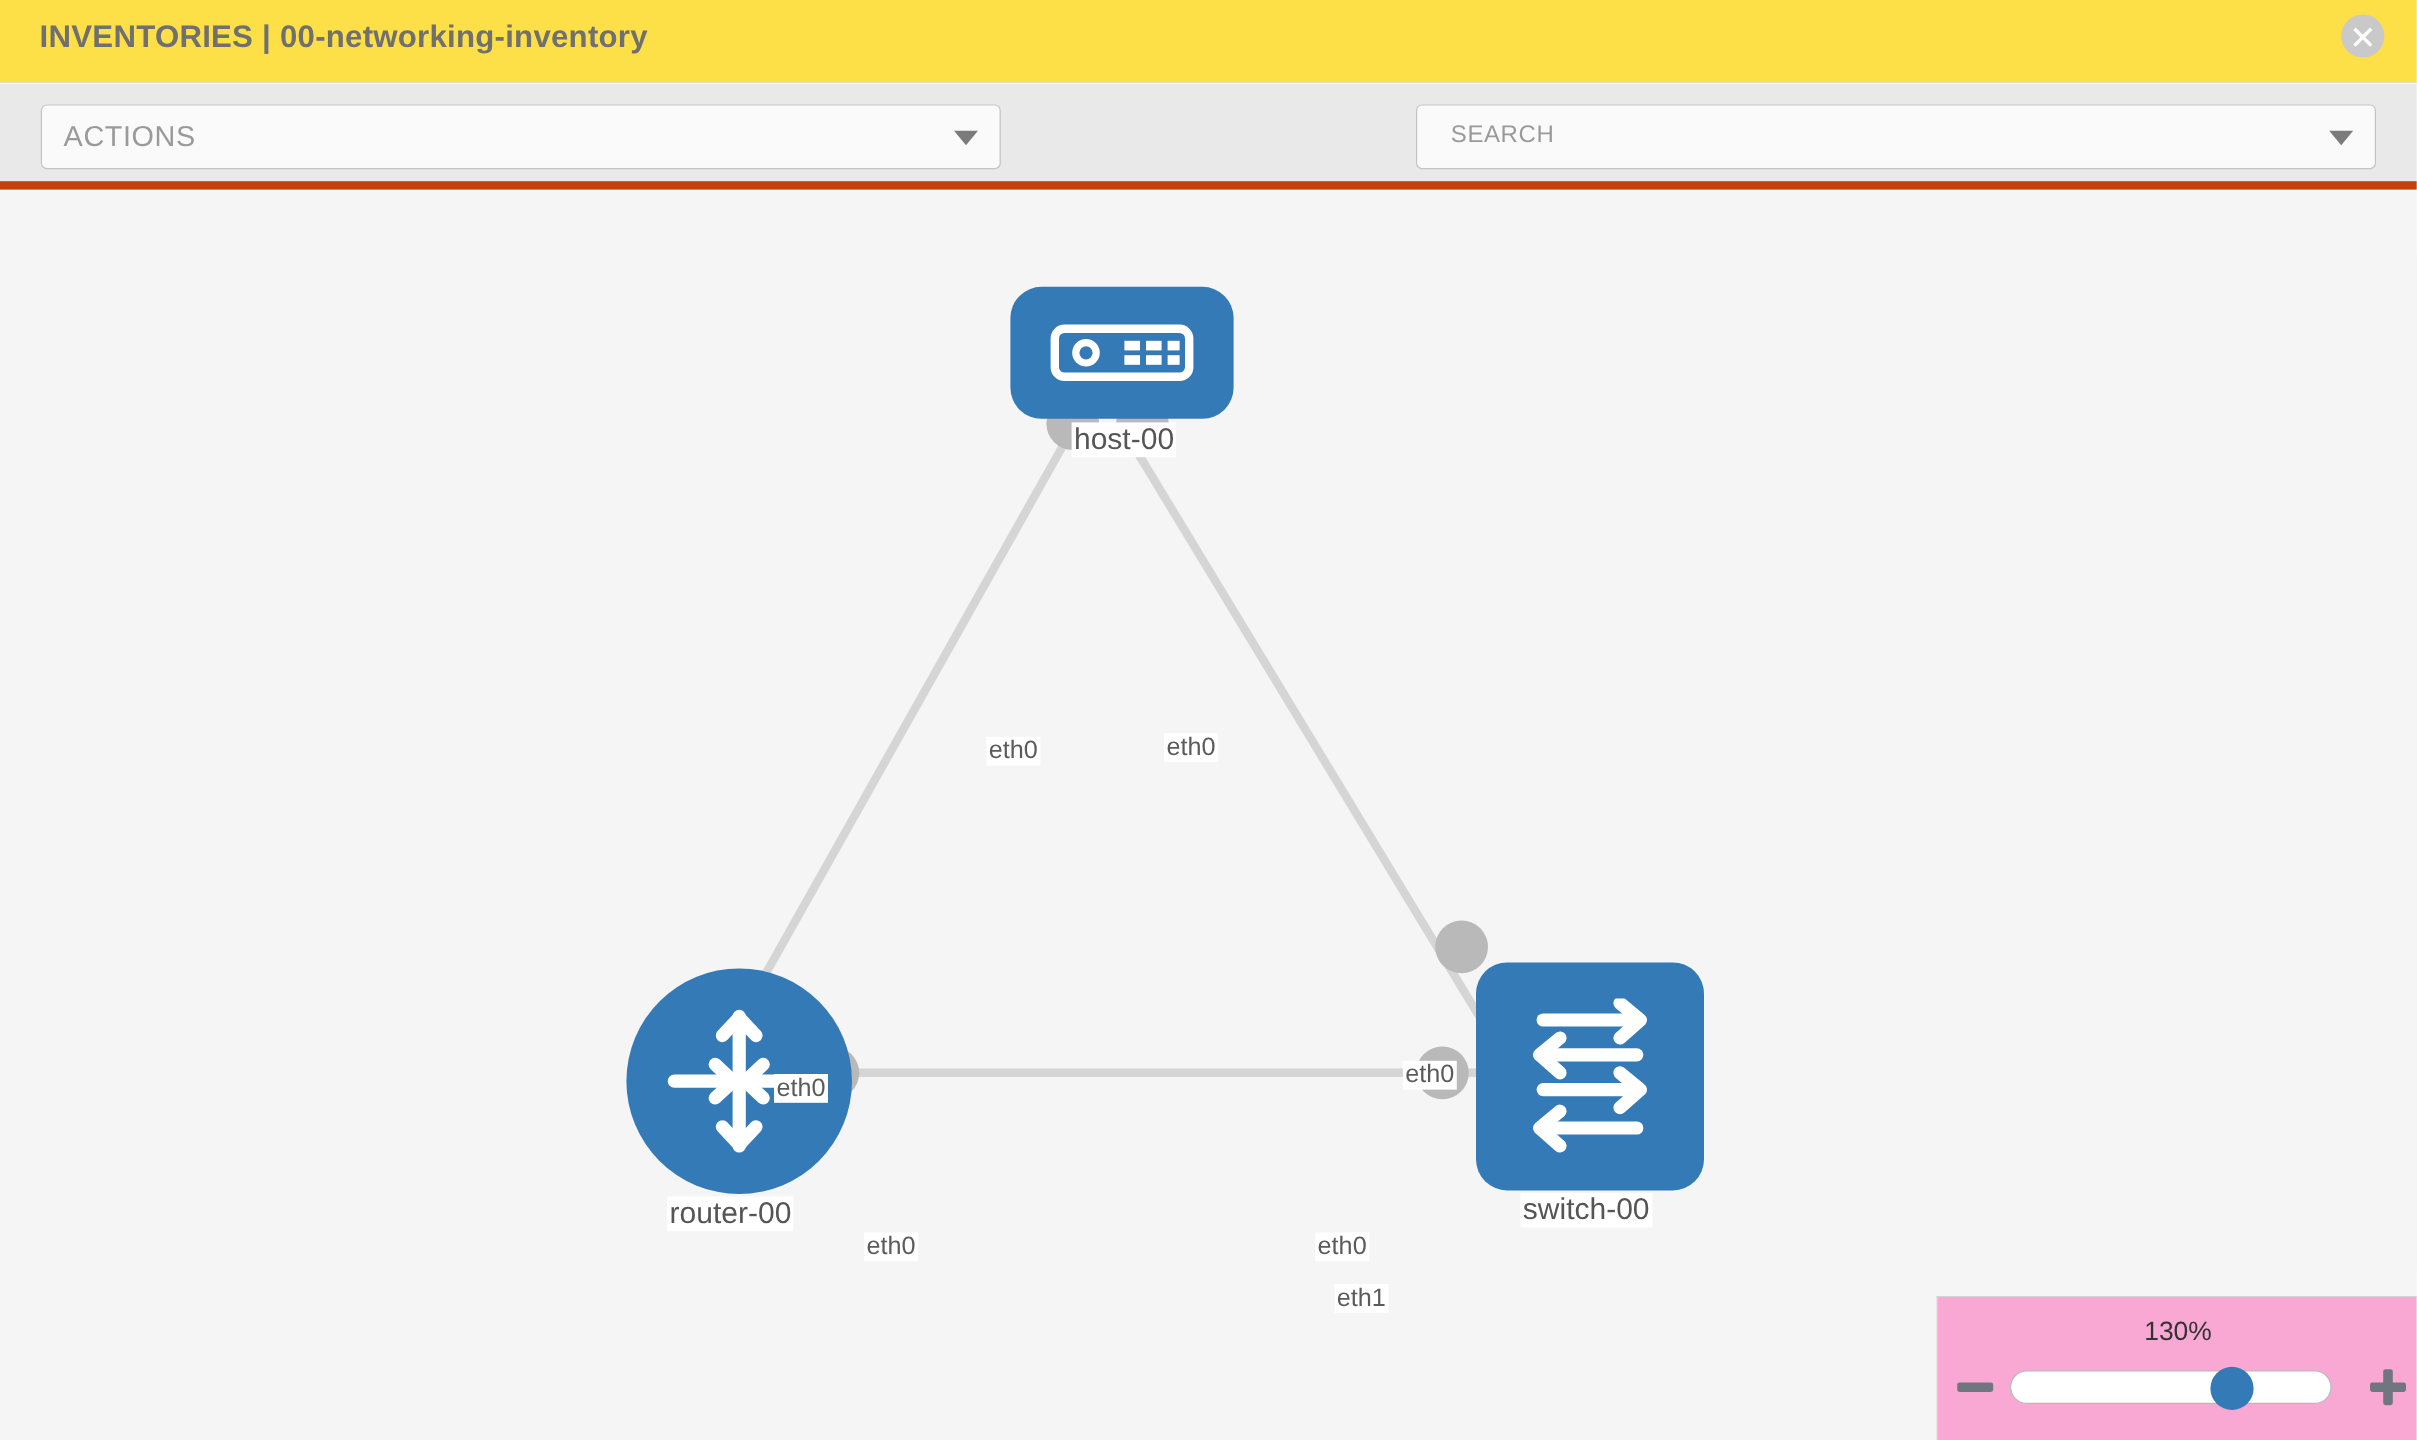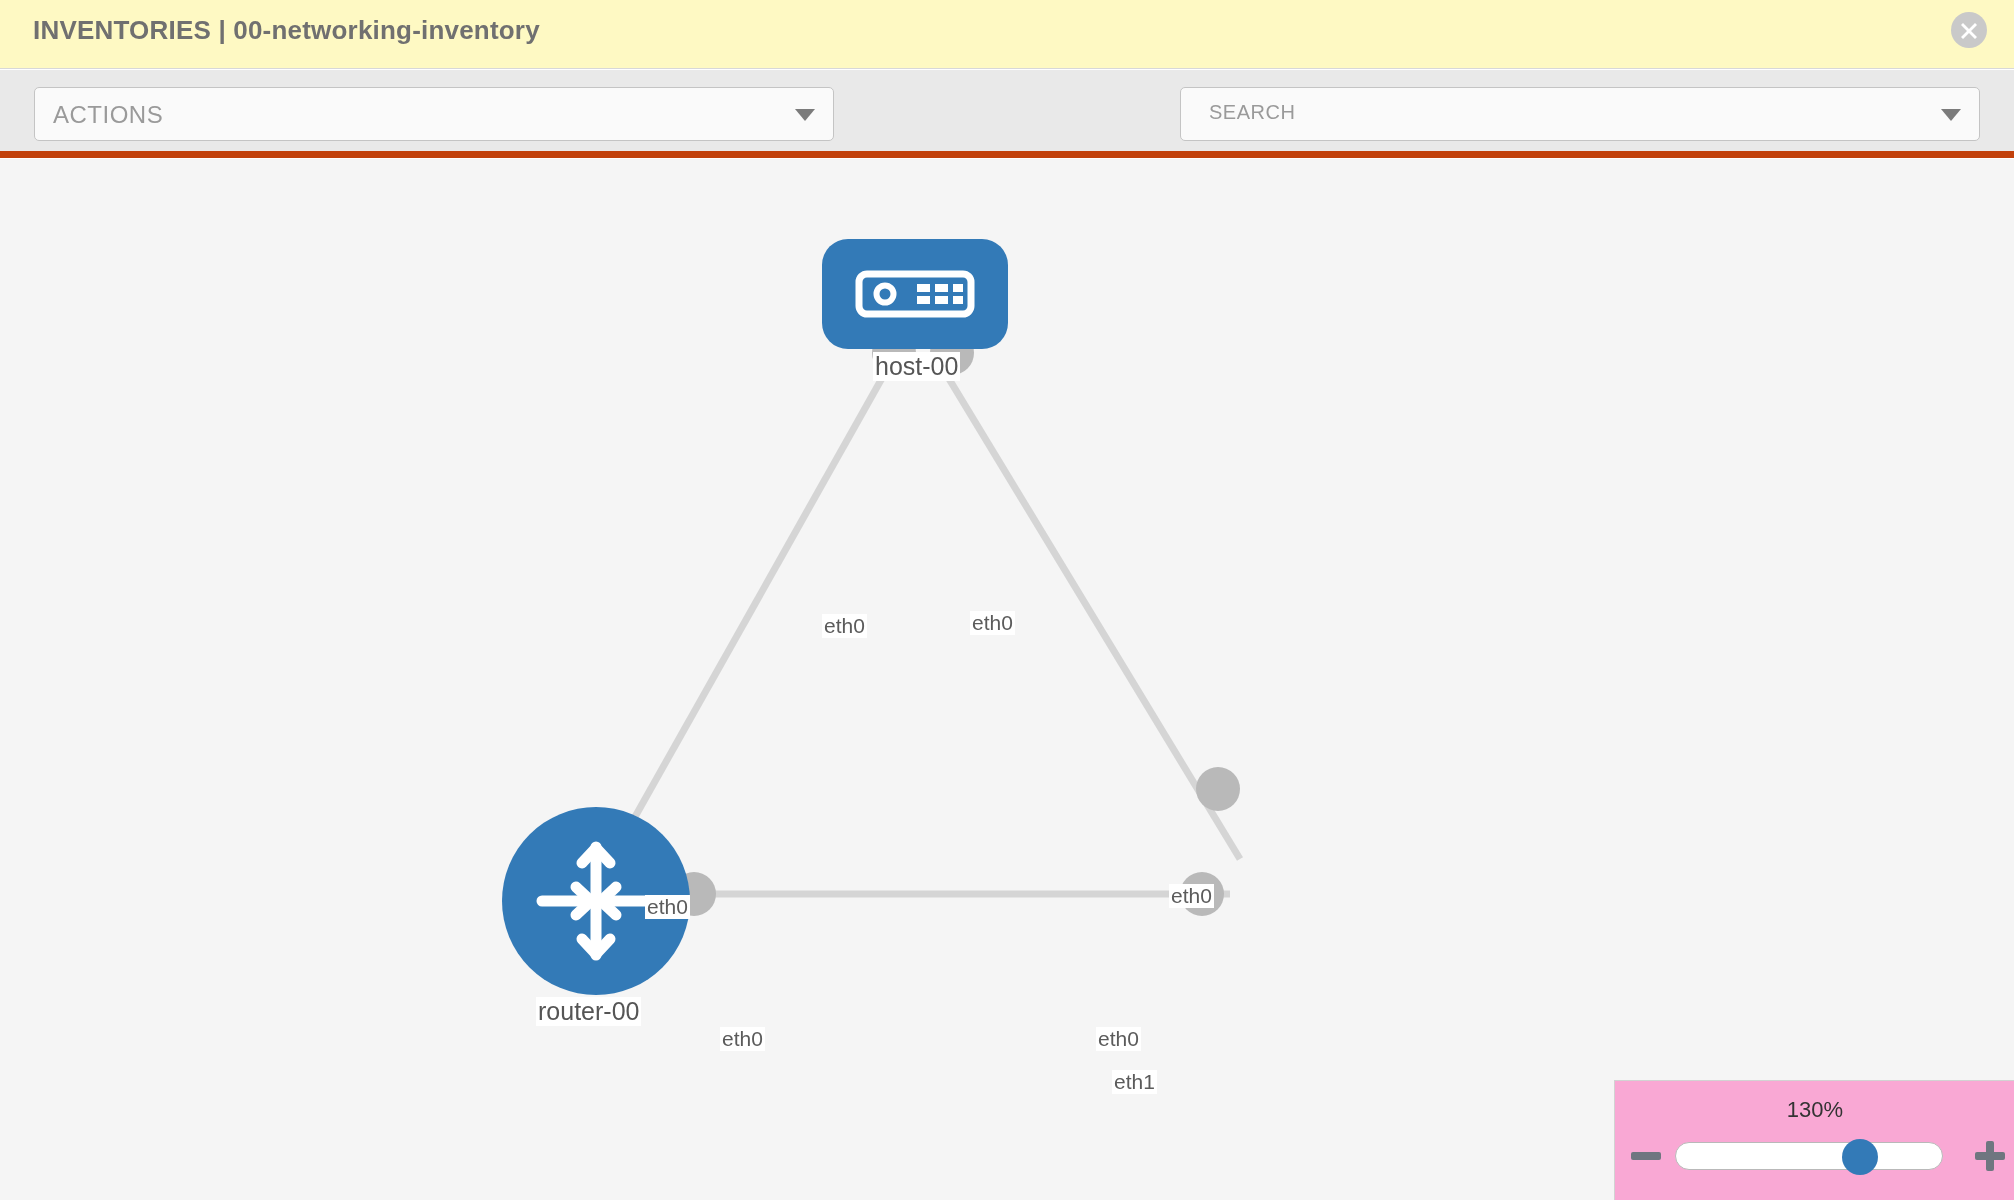--- a/index.html
+++ b/index.html
@@ -7,21 +7,21 @@
     width: 2014px; height: 1200px;
     background: #ffffff;
     font-family: "Liberation Sans", sans-serif;
     overflow: hidden;
   }
   .app { position: relative; width: 2014px; height: 1200px; background:#ffffff; }
 
   
   .header {
     position: absolute; left:0; top:0; width:2014px; height:69px;
-    background:#fef9c3; border-bottom:1px solid #d8d8d8;
+    background:#fde047; border-bottom:1px solid #d8d8d8;
   }
   .header-title {
     position:absolute; left:33px; top:15px;
     font-size:26px; font-weight:700; color:#707070;
     letter-spacing:0.2px; white-space:nowrap;
   }
   .close-btn {
     position:absolute; right:27px; top:12px;
     width:36px; height:36px; border-radius:50%;
     background:#c9c9c9; cursor:pointer;
@@ -67,21 +67,21 @@
     font-size:20px; color:#9a9a9a; letter-spacing:0.5px;
   }
 
   
   .canvas {
     position:absolute; left:0; top:159px; width:2014px; height:1041px;
     background:#f5f5f5; overflow:hidden;
   }
   .topology { position:absolute; left:0; top:0; width:2014px; height:1041px; }
 
-  .node { position:absolute; cursor:pointer; }
+  .node { position:absolute; cursor:pointer;margin-left:20px; }
   .node-shape {
     position:absolute; left:0; top:0;
     background:#337ab7;
   }
   .node-shape.rounded { border-radius:26px; }
   .node-shape.circle  { border-radius:50%; }
   .node-label {
     position:absolute;
     font-size:25px; color:#555555;
     background:#ffffff;
@@ -221,20 +221,36 @@
           <path d="M50 102 L64 117 L78 102"></path>
           <path d="M10 64 L58 64"></path>
           <path d="M44 50 L59 64 L44 78"></path>
           <path d="M118 64 L70 64"></path>
           <path d="M84 50 L69 64 L84 78"></path>
         </g>
       </svg>
       <div class="node-label" style="left:34px; top:190px;">router-00</div>
     </div>
 
+    <div class="node" style="left:1210px; top:643px; width:190px; height:190px;">
+      <div class="node-shape rounded" style="width:190px; height:190px;"></div>
+      <svg style="position:absolute; left:32px; top:30px;" width="126" height="130" viewBox="0 0 126 130">
+        <g fill="none" stroke="#ffffff" stroke-width="11" stroke-linecap="round" stroke-linejoin="round">
+          <path d="M24 18 L104 18"></path>
+          <path d="M88 4 L105 18 L88 33"></path>
+          <path d="M102 47 L22 47"></path>
+          <path d="M38 33 L21 47 L38 62"></path>
+          <path d="M24 76 L104 76"></path>
+          <path d="M88 62 L105 76 L88 91"></path>
+          <path d="M102 108 L22 108"></path>
+          <path d="M38 94 L21 108 L38 123"></path>
+        </g>
+      </svg>
+      <div class="node-label" style="left:37px; top:192px;">switch-00</div>
+    </div>
 
     <div class="edge-label" style="left:822px; top:455px;">eth0</div>
     <div class="edge-label" style="left:970px; top:452px;">eth0</div>
     <div class="edge-label" style="left:645px; top:736px;">eth0</div>
     <div class="edge-label" style="left:1169px; top:725px;">eth0</div>
     <div class="edge-label" style="left:720px; top:868px;">eth0</div>
     <div class="edge-label" style="left:1096px; top:868px;">eth0</div>
     <div class="edge-label" style="left:1112px; top:911px;">eth1</div>
 
     <div class="zoom-panel">

